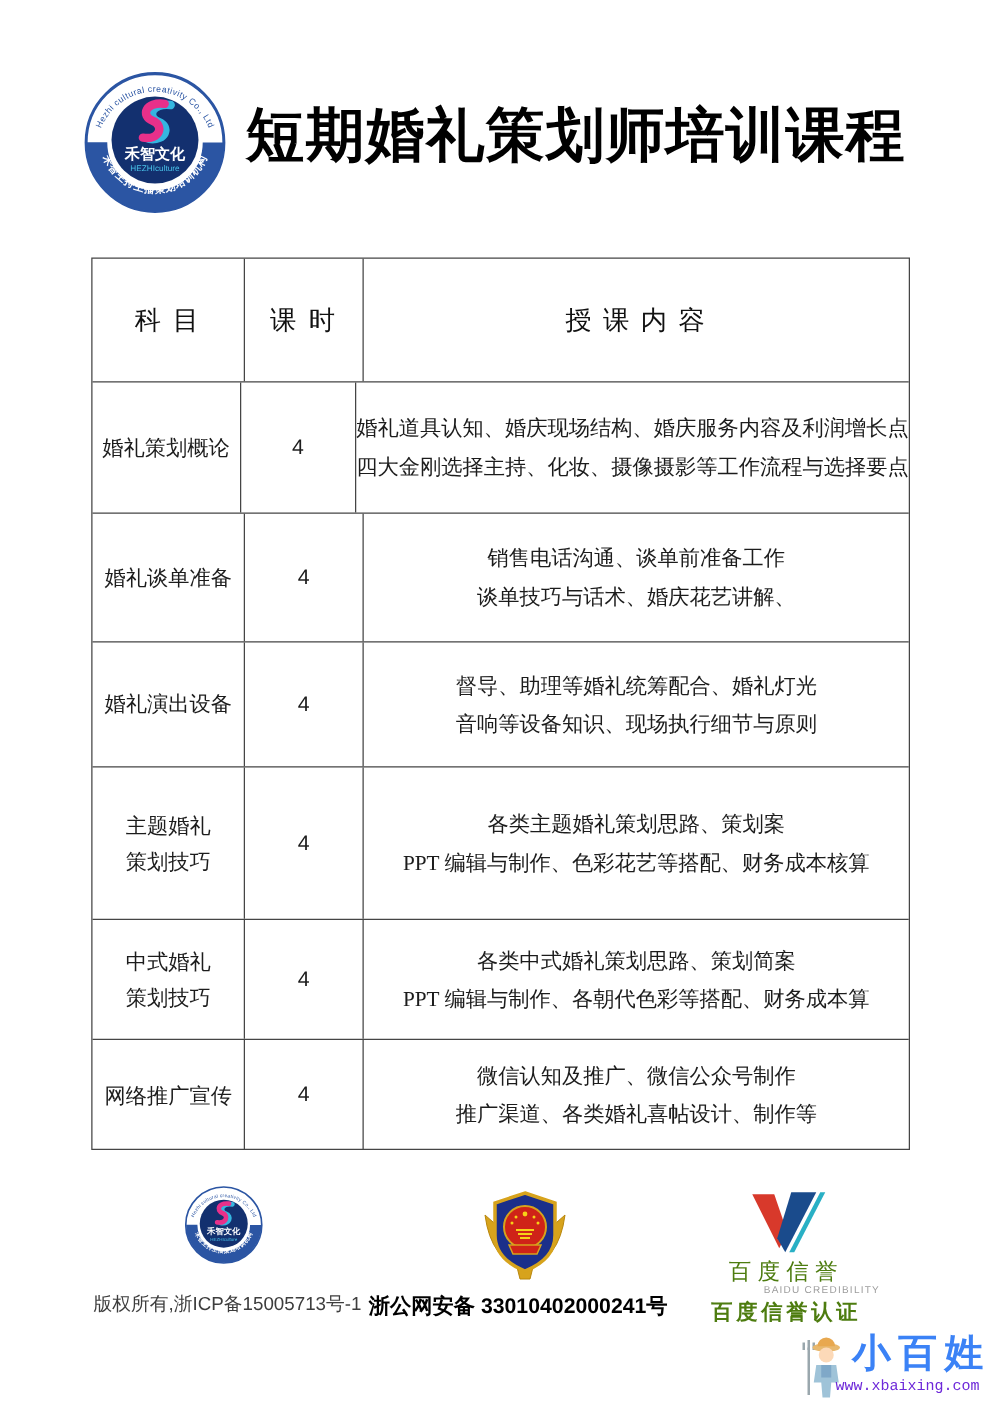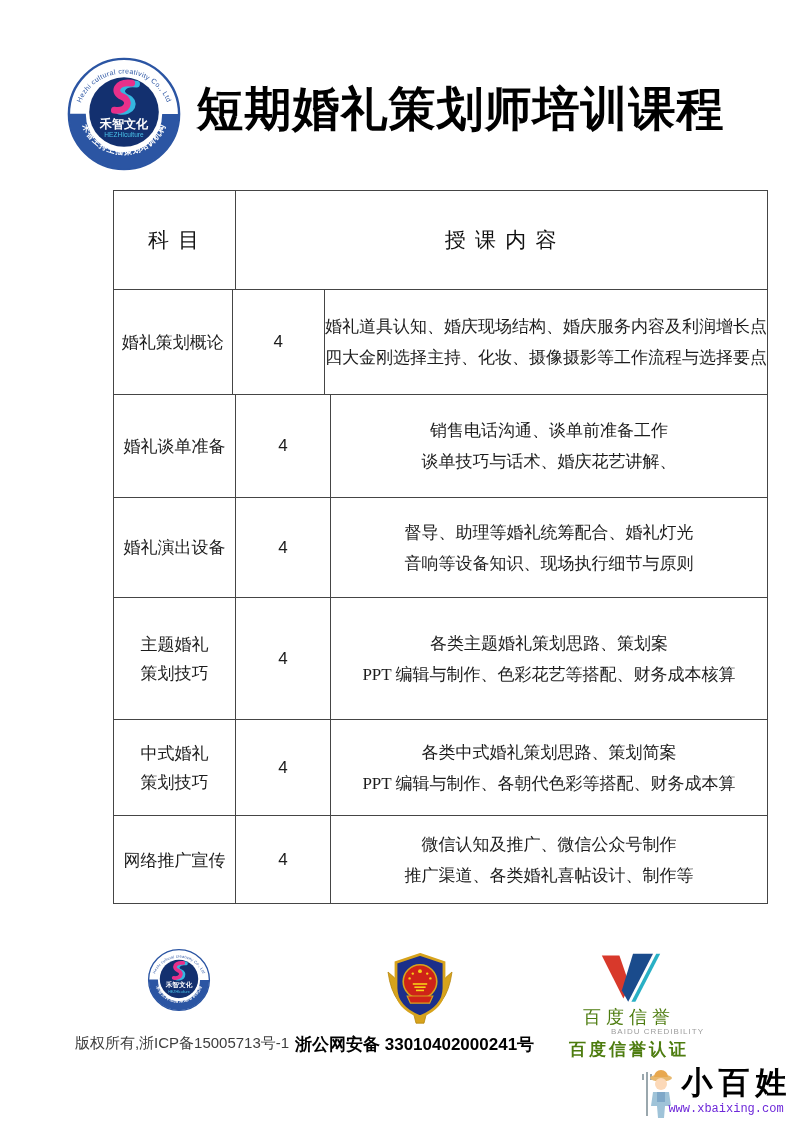--- a/index.html
+++ b/index.html
@@ -10,23 +10,22 @@
   }
   
   .hdr-logo { position:absolute; left:66px; top:56px; width:116px; height:116px; }
   .page-title {
     position:absolute; left:188px; top:76px; width:545px; height:66px;
     font-size:47px; font-weight:bold; color:#000; letter-spacing:1px;
     text-align:center; line-height:66px; white-space:nowrap;
   }
   
   .course-table {
-    position:absolute; left:73px; top:190px; width:655px; height:714px;
+    position:absolute; left:73px; top:206px; width:655px; height:714px;
     border:1px solid #454545;
-    margin-left:40px;
   }
   .trow { display:flex; width:100%; border-bottom:1px solid #454545; }
   .trow:last-child { border-bottom:none; }
   .cell { border-right:1px solid #454545; display:flex; flex-direction:column; justify-content:center; align-items:center; }
   .cell:last-child { border-right:none; }
   .c-subject { width:122px; font-size:17px; line-height:29px; }
   .c-hours   { width:95px;  font-size:17px; font-family:"Liberation Sans","DejaVu Sans",sans-serif; }
   .c-content { flex:1; font-size:17px; line-height:31px; text-align:center; }
   .thead .cell { font-size:21px; letter-spacing:2px; color:#111; }
   .content-line, .subject-line { white-space:nowrap; }
@@ -41,21 +40,21 @@
                font-family:"Liberation Sans","DejaVu Sans",sans-serif; font-size:18px; color:#4d7c0f; letter-spacing:5px; }
   .baidu-en  { position:absolute; left:554px; top:1027px; width:150px; text-align:right;
                font-family:"Liberation Sans","DejaVu Sans",sans-serif; font-size:8px; color:#9d9d9d; letter-spacing:1px; }
   .baidu-cert{ position:absolute; left:549px; top:1038px; width:160px; text-align:center;
                font-family:"Liberation Sans","DejaVu Sans",sans-serif; font-size:17px; font-weight:bold; color:#4d7c0f; letter-spacing:3px; }
   
   .wm { position:absolute; left:640px; top:1062px; width:156px; height:62px; }
   .wm-farmer { position:absolute; left:0; top:2px; width:36px; height:56px; }
   .wm-name { position:absolute; left:38px; top:0; width:118px; text-align:center;
              font-family:"Liberation Sans","DejaVu Sans",sans-serif;
-             font-size:31px; font-weight:bold; color:#000000; letter-spacing:6px; white-space:nowrap; }
+             font-size:31px; font-weight:bold; color:#3b82f6; letter-spacing:6px; white-space:nowrap; }
   .wm-url  { position:absolute; left:16px; top:40px; width:140px; text-align:center;
              font-family:"Liberation Mono","DejaVu Sans Mono",monospace;
              font-size:12px; color:#6d28d9; white-space:nowrap; }
   svg text { font-family:"Liberation Sans","DejaVu Sans",sans-serif; }
 </style>
 </head>
 <body>
 
 <div class="page">
 
@@ -117,20 +116,21 @@
   </svg>
 
   <svg class="hdr-logo">
       <use href="#hezhi-logo"></use>
     </svg>
   <div class="page-title">短期婚礼策划师培训课程</div>
 
   <div class="course-table">
     <div class="trow thead" style="height:99px">
       <div class="cell c-subject">科  目</div>
+      <div class="cell c-hours">课  时</div>
       <div class="cell c-content">授  课  内  容</div>
     </div>
 
     <div class="trow" style="height:105px">
       <div class="cell c-subject">
         <div class="subject-line">婚礼策划概论</div>
         <div class="subject-line"></div>
       </div>
       <div class="cell c-hours">4</div>
       <div class="cell c-content">

